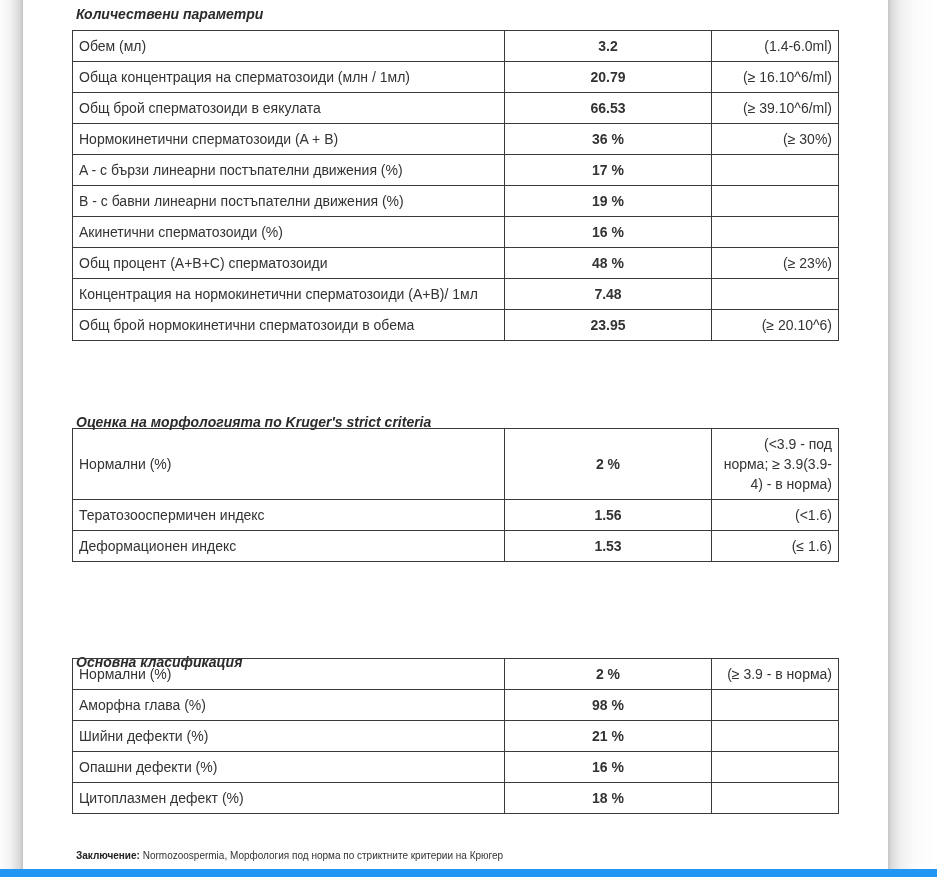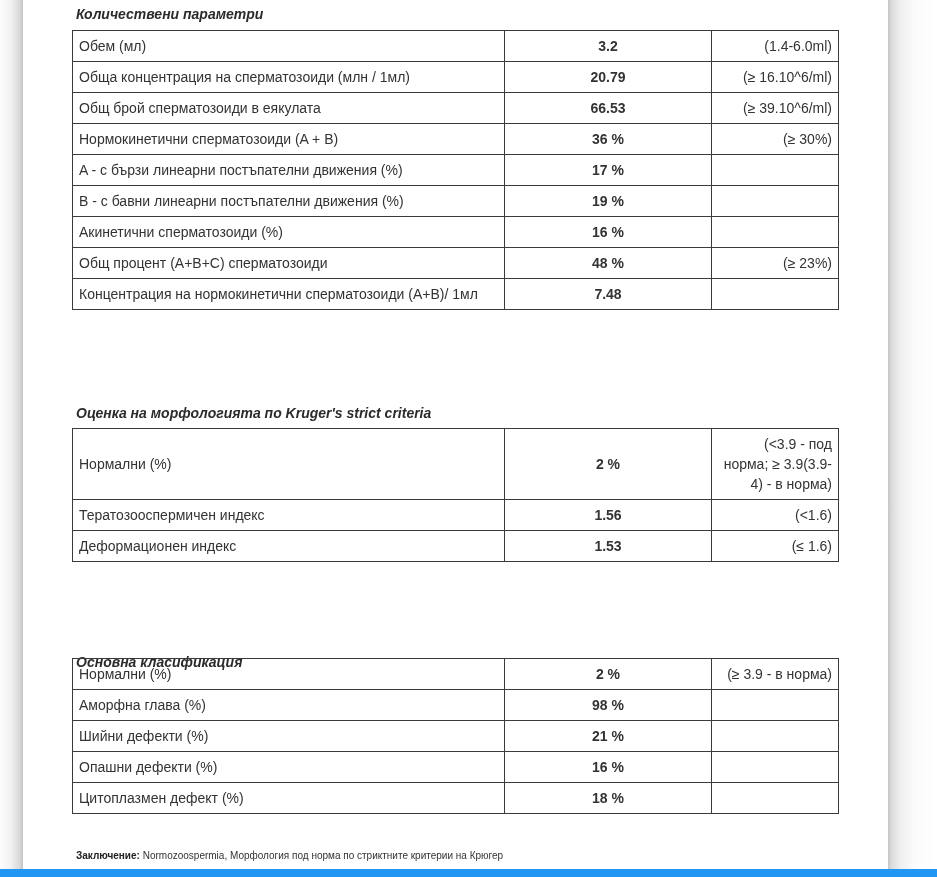--- a/index.html
+++ b/index.html
@@ -96,24 +96,29 @@
         <tr>
           <td class="label">Общ процент (A+B+C) сперматозоиди</td>
           <td class="value">48 %</td>
           <td class="ref">(≥ 23%)</td>
         </tr>
         <tr>
           <td class="label">Концентрация на нормокинетични сперматозоиди (A+B)/ 1мл</td>
           <td class="value">7.48</td>
           <td class="ref"></td>
         </tr>
+        <tr>
+          <td class="label">Общ брой нормокинетични сперматозоиди в обема</td>
+          <td class="value">23.95</td>
+          <td class="ref">(≥ 20.10^6)</td>
+        </tr>
       </tbody>
   </table>
 
-  <h3 class="section-title" style="top:405px;">Оценка на морфологията по Kruger's strict criteria</h3>
+  <h3 class="section-title" style="top:414px;">Оценка на морфологията по Kruger's strict criteria</h3>
   <table class="data" style="top:428px;">
     <tbody id="tbody-1">
         <tr>
           <td class="label">Нормални (%)</td>
           <td class="value">2 %</td>
           <td class="ref">(&lt;3.9 - под норма; ≥ 3.9(3.9-4) - в норма)</td>
         </tr>
         <tr>
           <td class="label">Тератозооспермичен индекс</td>
           <td class="value">1.56</td>

